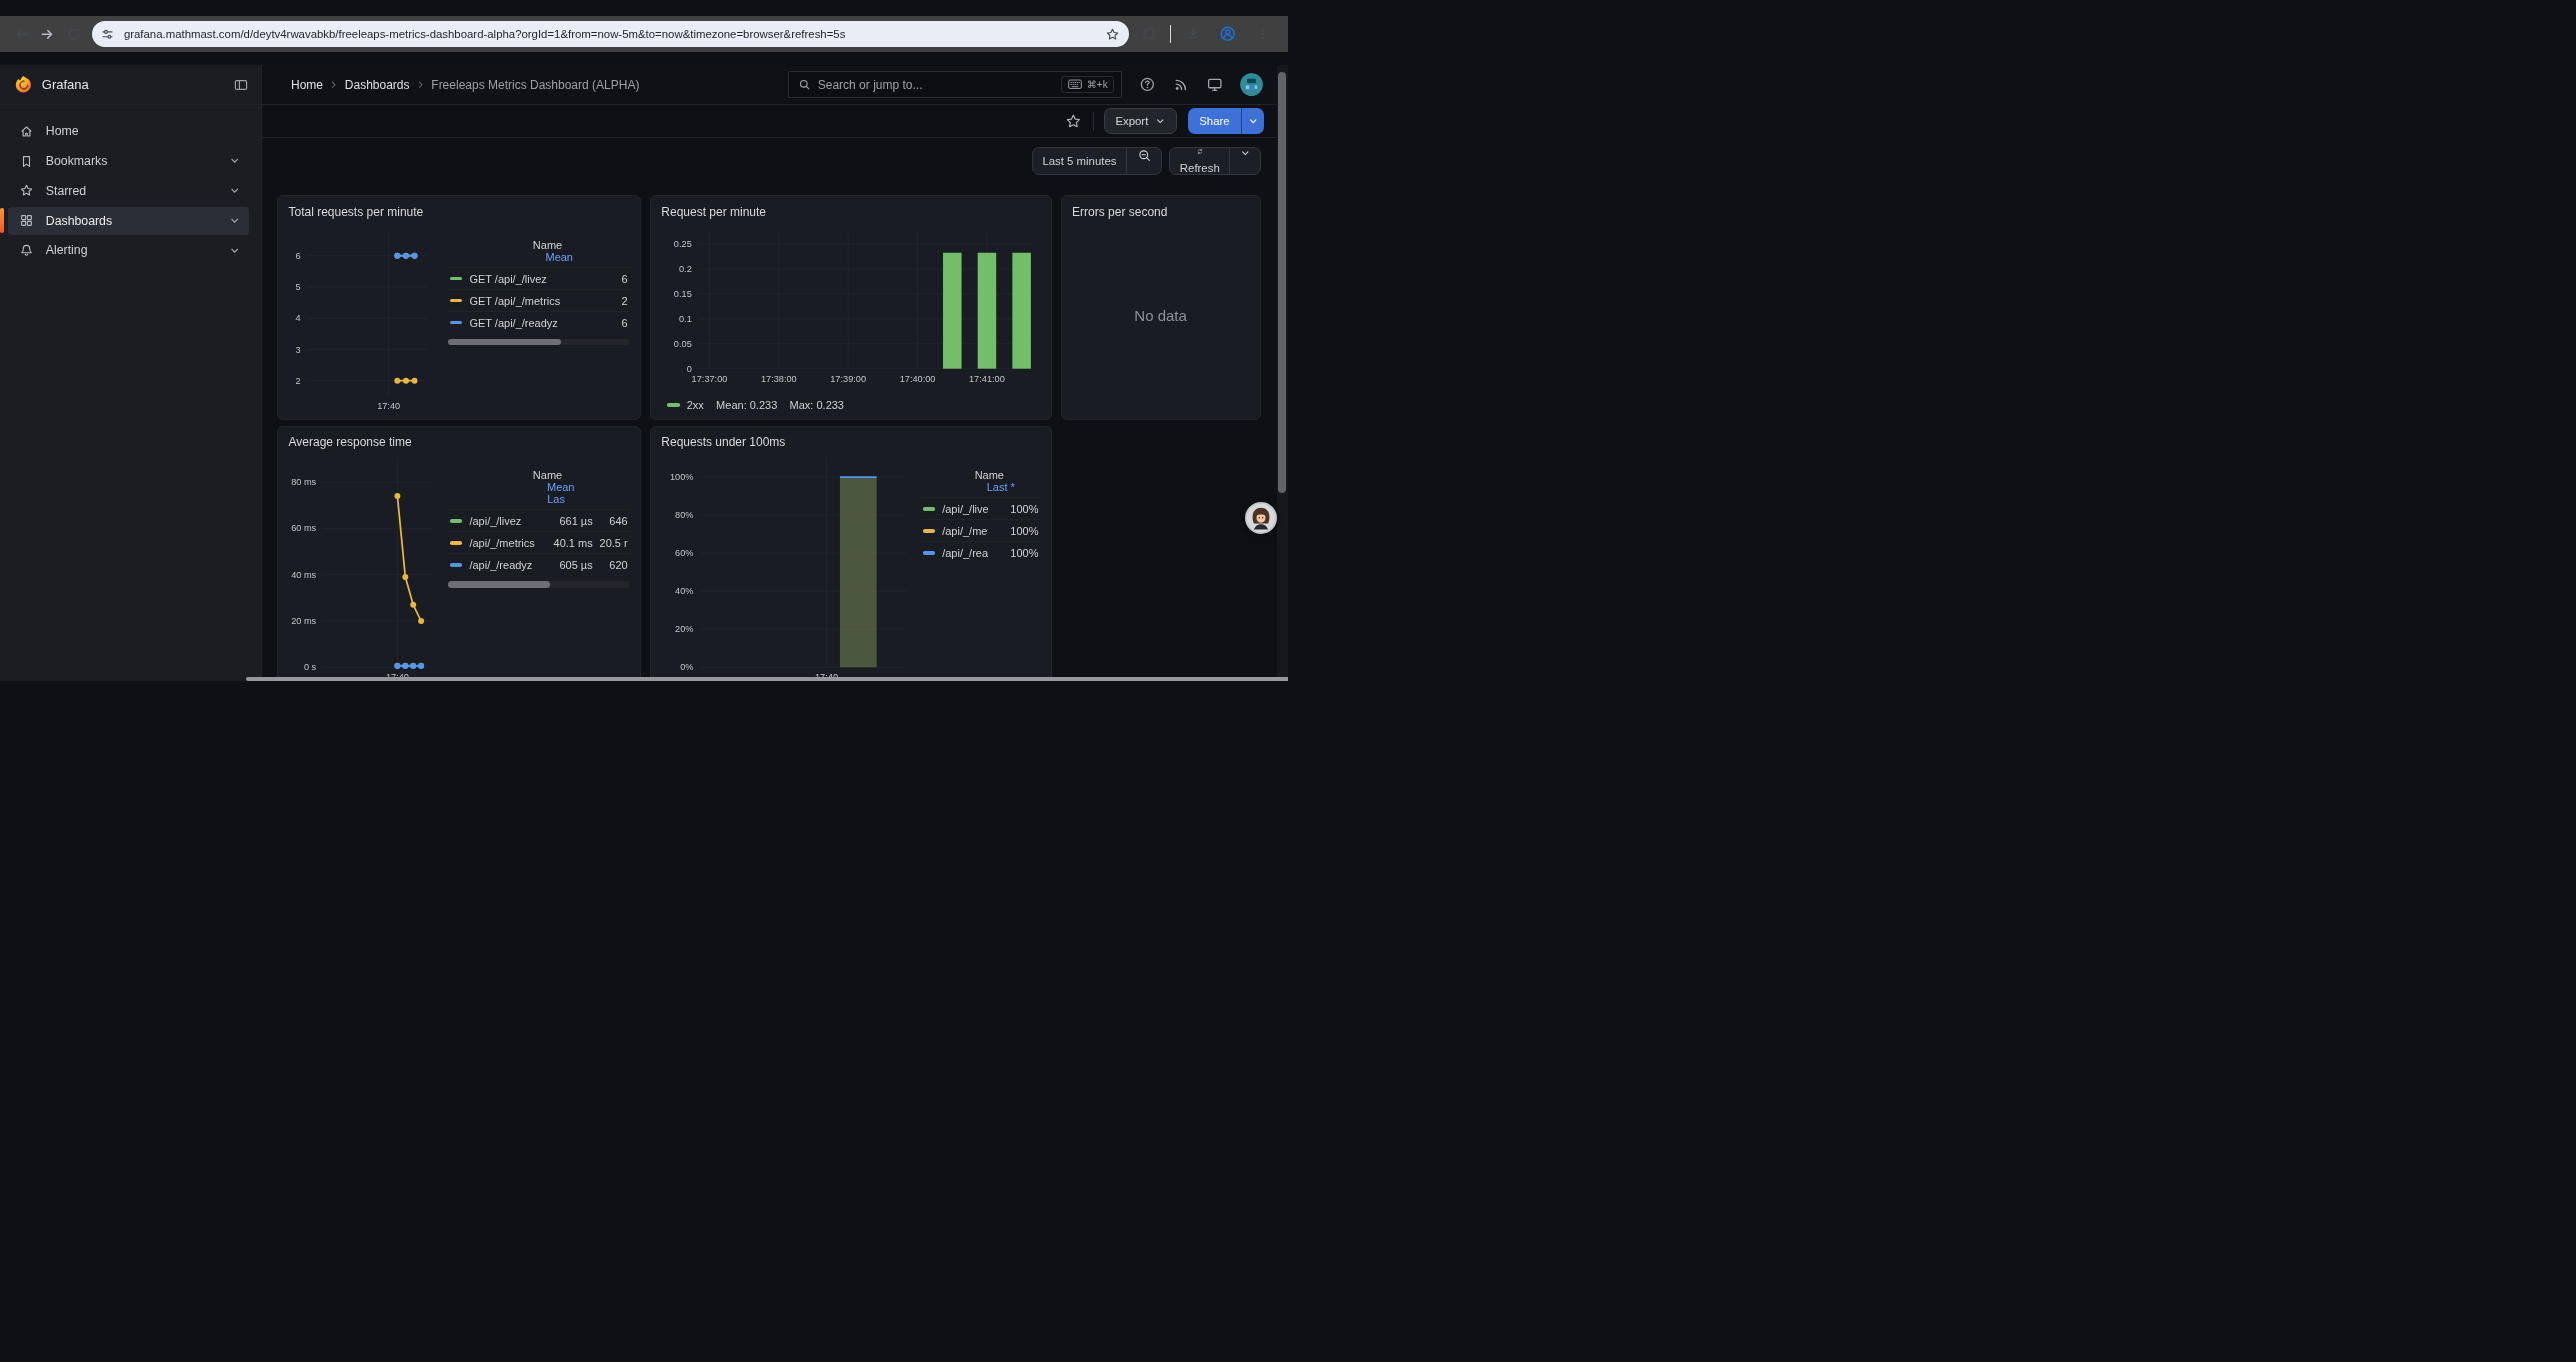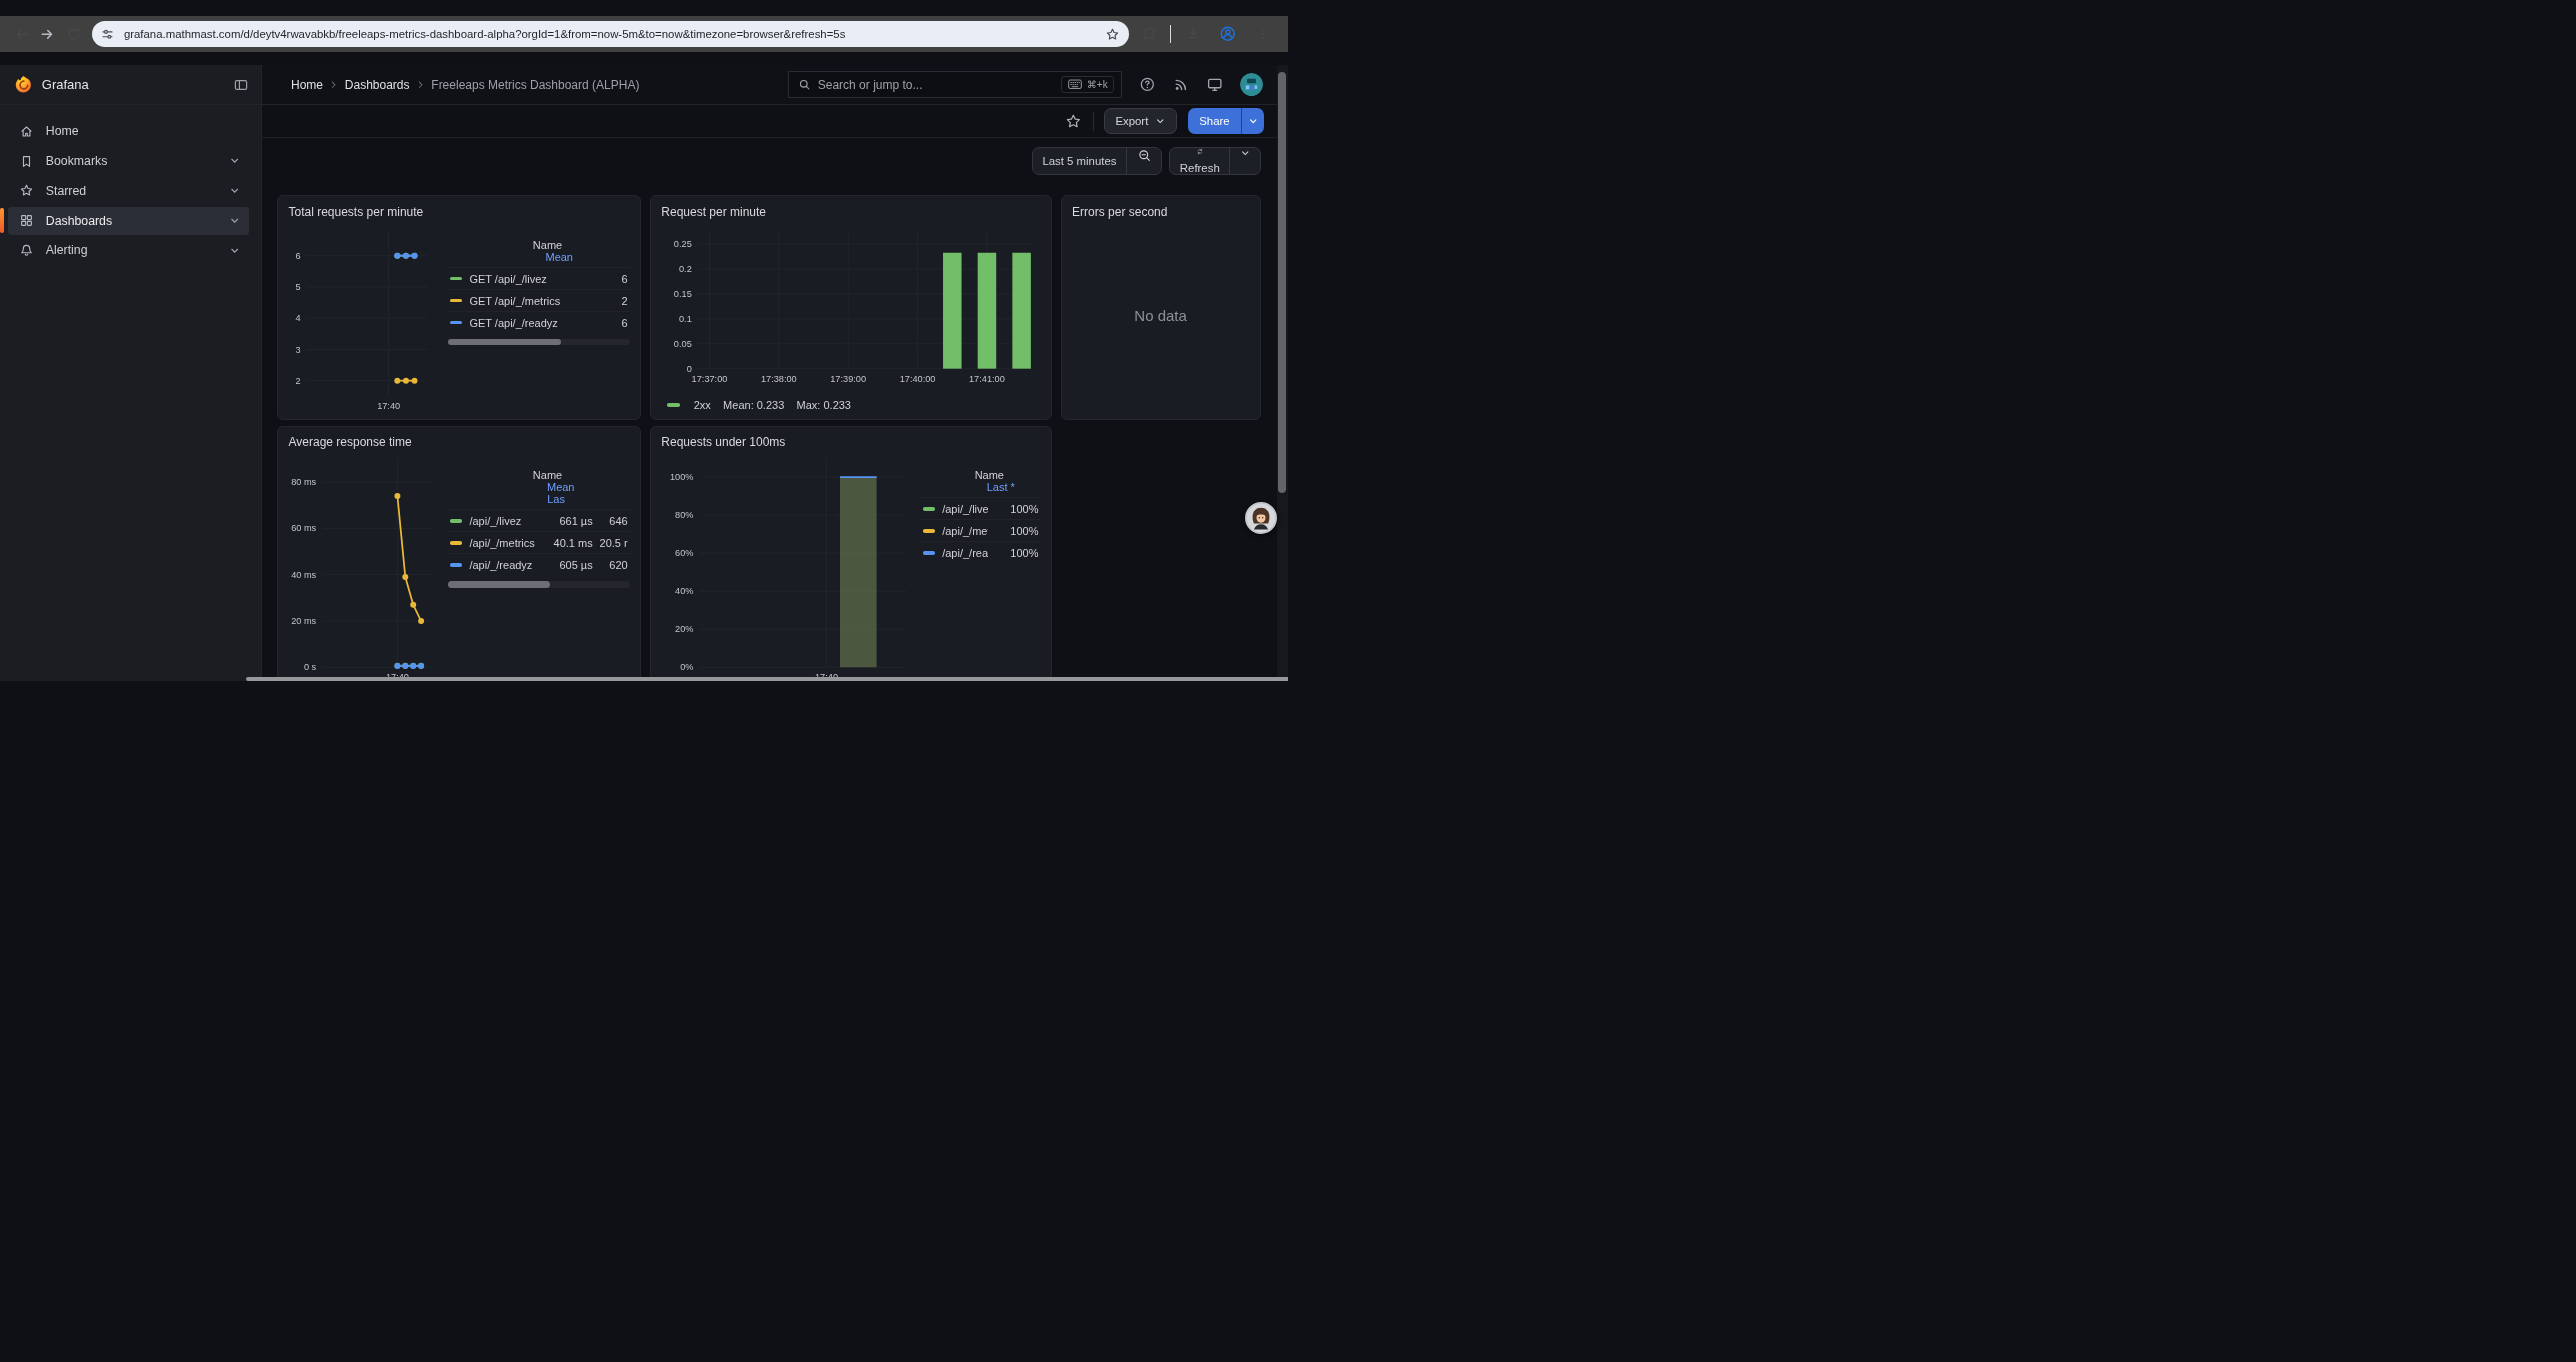--- a/index.html
+++ b/index.html
@@ -462,21 +462,21 @@
                     <text x="213.2" y="181" text-anchor="middle">17:39:00</text>
                     <line x1="292.3" x2="292.3" y1="8" y2="166" stroke="#24262d"></line>
                     <text x="292.3" y="181" text-anchor="middle">17:40:00</text>
                     <line x1="371.3" x2="371.3" y1="8" y2="166" stroke="#24262d"></line>
                     <text x="371.3" y="181" text-anchor="middle">17:41:00</text>
                     <rect x="321.3" y="33.9" width="21.1" height="132.1" fill="#73bf69"></rect>
                     <rect x="360.8" y="33.9" width="21.1" height="132.1" fill="#73bf69"></rect>
                     <rect x="400.3" y="33.9" width="21.1" height="132.1" fill="#73bf69"></rect>
                   </svg></div>
               <div class="p2-legend">
-                <span style="display:flex;align-items:center;gap:7px;">
+                <span style="display:flex;align-items:center;">
                   <span class="swatch" style="background: rgb(115, 191, 105);"></span>
                   <span>2xx</span>
                 </span>
                 <span>Mean: 0.233</span>
                 <span>Max: 0.233</span>
               </div>
             </div>
 
             <div class="panel p3">
               <div class="panel-title">Errors per second</div>

